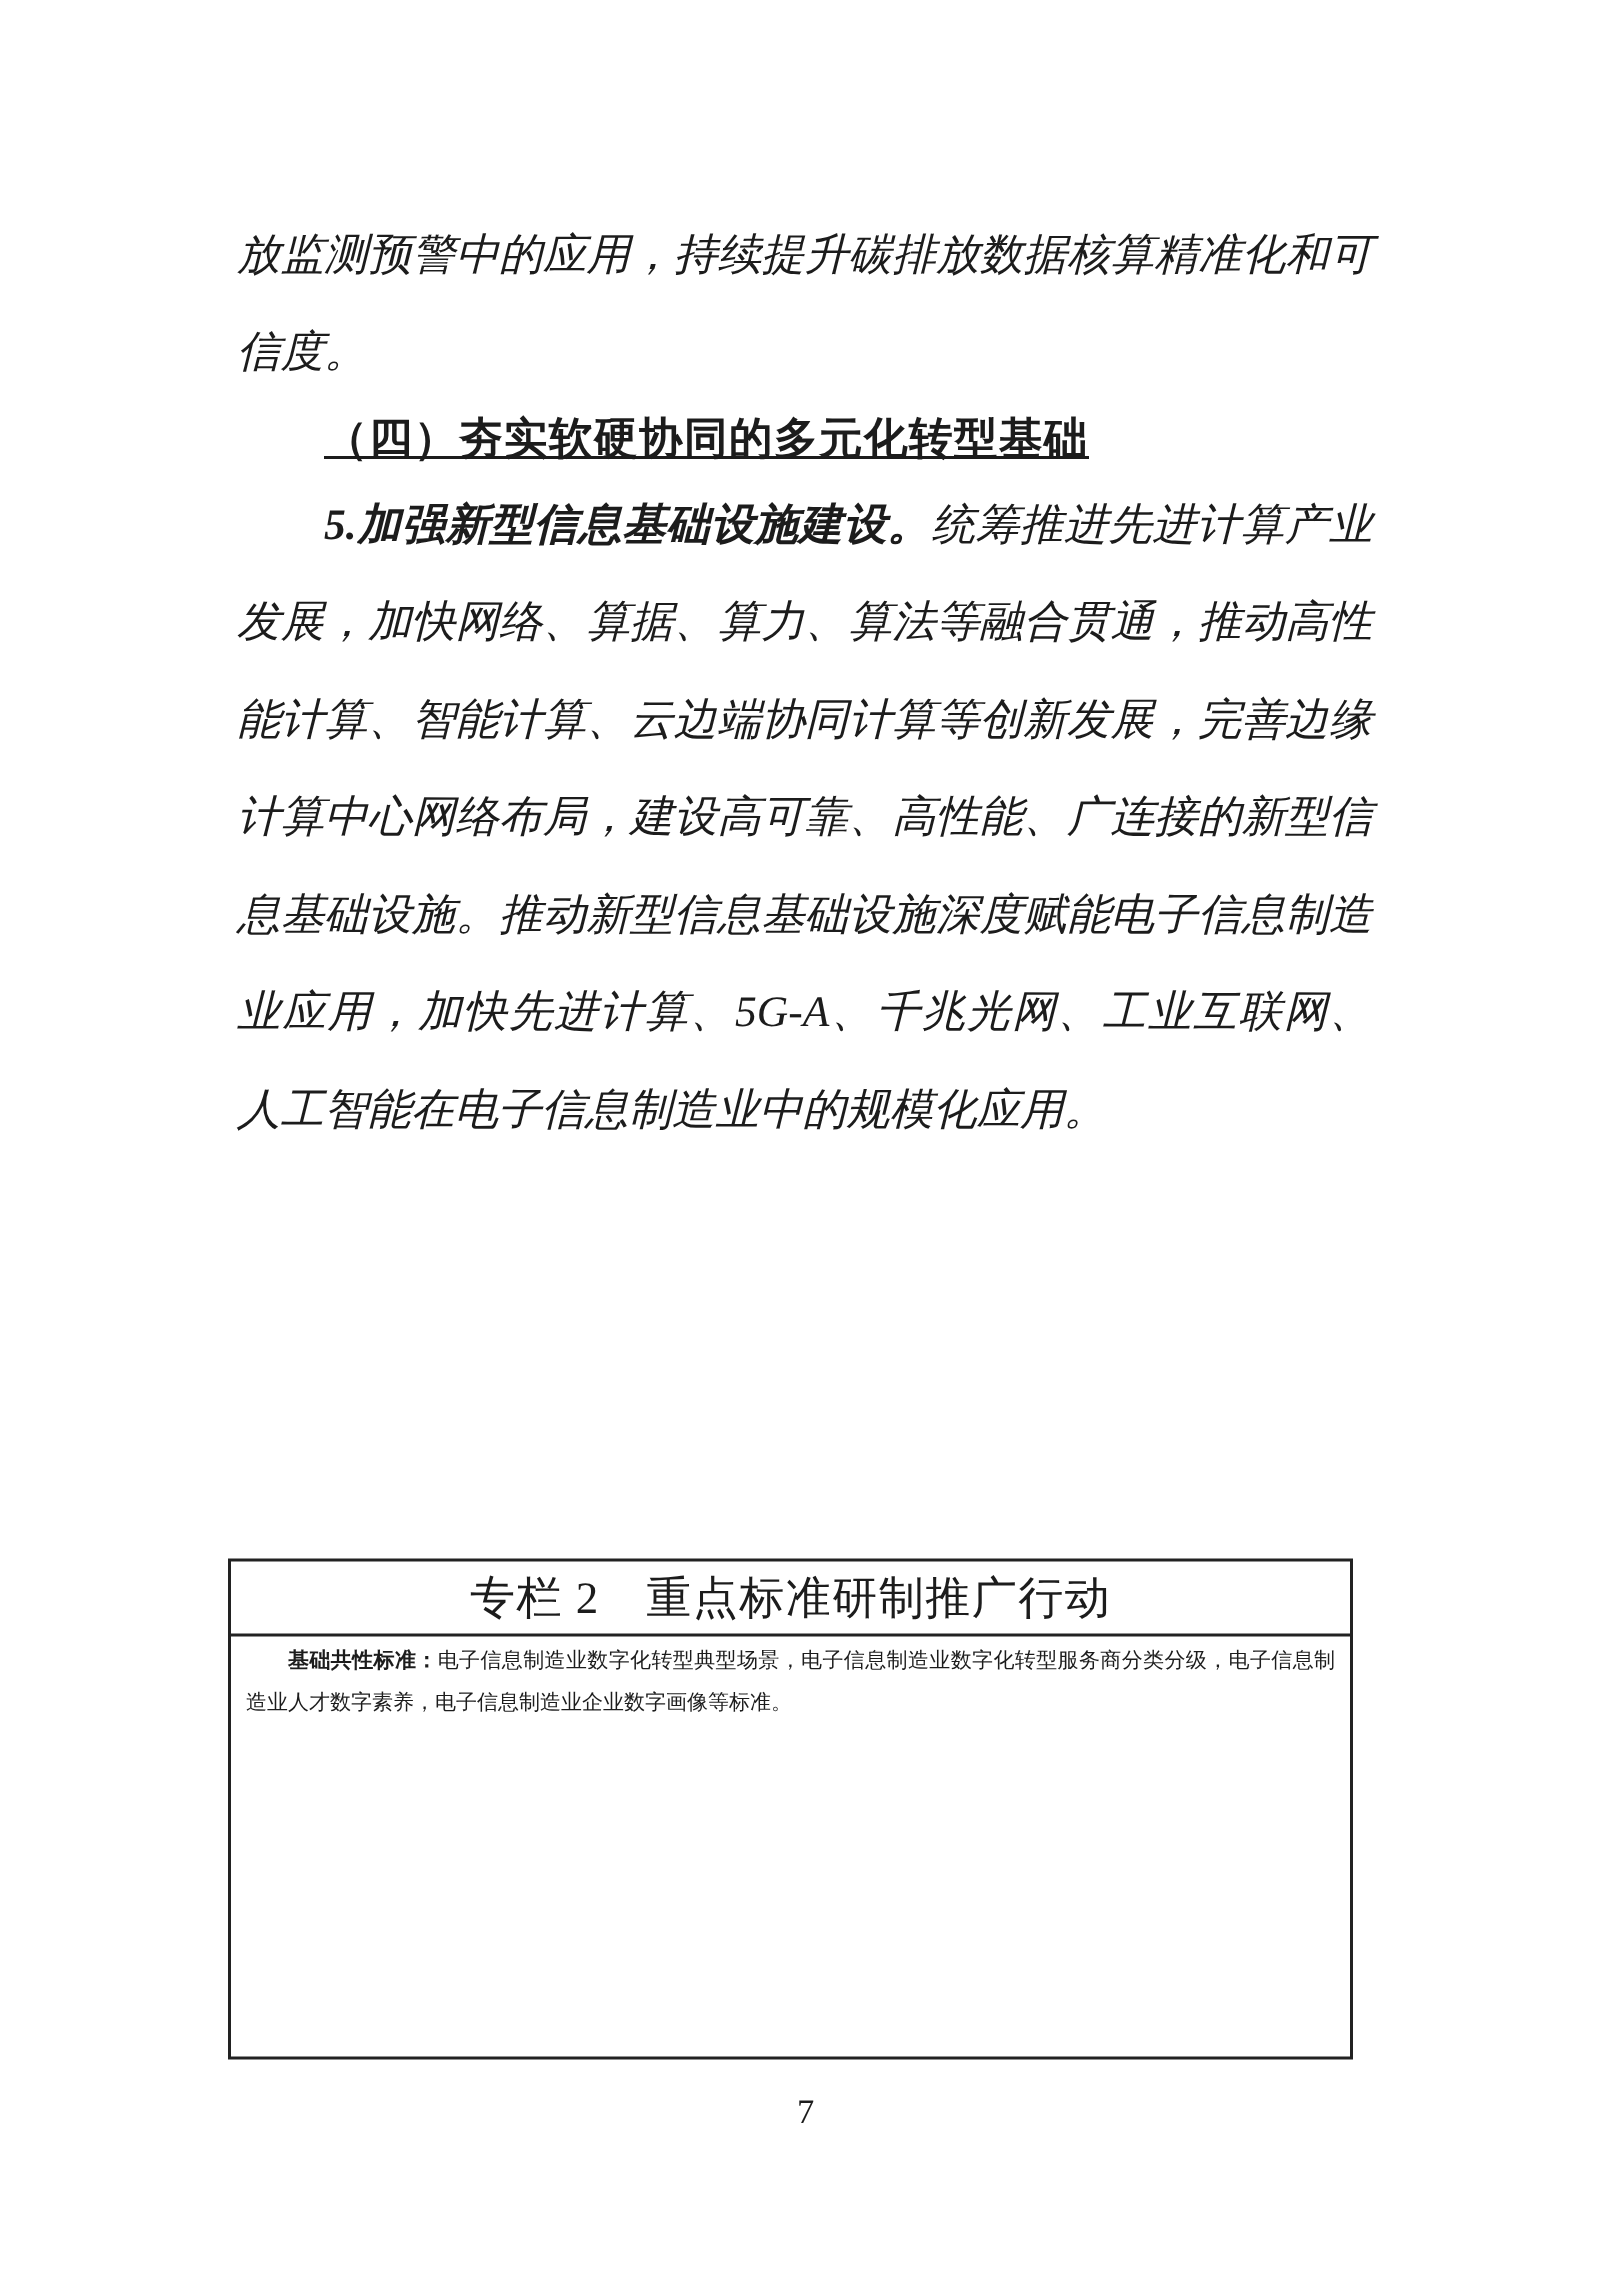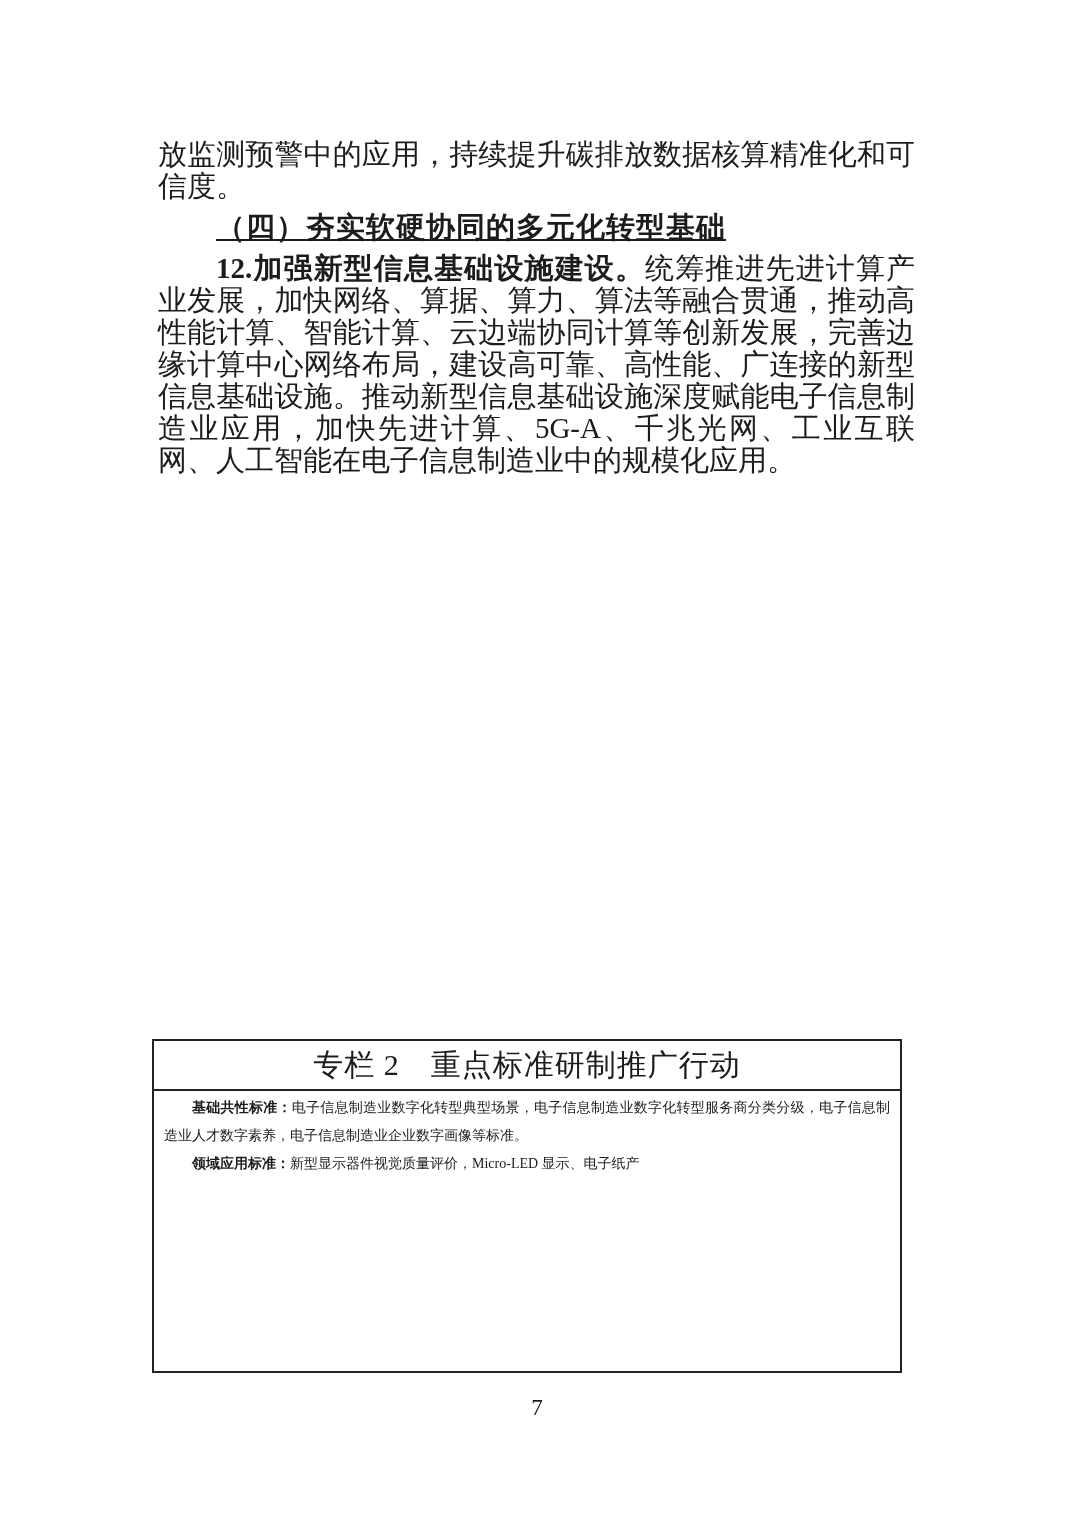--- a/index.html
+++ b/index.html
@@ -18,25 +18,26 @@
   }
   .content {
     position: absolute;
     left: 158px;
     top: 138px;
     width: 757px;
   }
   .para {
     margin: 0;
     font-size: 29px;
-    line-height: 32px;
+    line-height: 65px;
     text-align: justify;
     text-align-last: left;
     text-justify: inter-character;
     word-break: break-all;
+    font-style: italic;
   }
   .indent { text-indent: 2em; }
   .lead   { font-weight: 700; }
   .heading {
     margin: 0;
     font-size: 29px;
     line-height: 50px;
     font-weight: 700;
     text-indent: 2em;
     letter-spacing: 1px;
@@ -89,32 +90,31 @@
 <body>
 
 <div class="page">
 
   <div class="content">
 
     <p class="para">放监测预警中的应用，持续提升碳排放数据核算精准化和可信度。</p>
 
     <p class="heading">（四）夯实软硬协同的多元化转型基础</p>
 
-    <p class="para indent"><span class="lead">12.加强新型信息基础设施建设。</span><span>统筹推进先进计算产业发展，加快网络、算据、算力、算法等融合贯通，推动高性能计算、智能计算、云边端协同计算等创新发展，完善边缘计算中心网络布局，建设高可靠、高性能、广连接的新型信息基础设施。推动新型信息基础设施深度赋能电子信息制造业应用，加快先进计算、5G-A、千兆光网、工业互联网、人工智能在电子信息制造业中的规模化应用。</span></p>
+    <p class="para indent"><span class="lead">5.加强新型信息基础设施建设。</span><span>统筹推进先进计算产业发展，加快网络、算据、算力、算法等融合贯通，推动高性能计算、智能计算、云边端协同计算等创新发展，完善边缘计算中心网络布局，建设高可靠、高性能、广连接的新型信息基础设施。推动新型信息基础设施深度赋能电子信息制造业应用，加快先进计算、5G-A、千兆光网、工业互联网、人工智能在电子信息制造业中的规模化应用。</span></p>
 
 
   </div>
 
   <div class="callout">
     <div class="callout-title">专栏 2　重点标准研制推广行动</div>
     <div class="callout-body">
 
       <p class="box-para"><span class="lead">基础共性标准：</span><span>电子信息制造业数字化转型典型场景，电子信息制造业数字化转型服务商分类分级，电子信息制造业人才数字素养，电子信息制造业企业数字画像等标准。</span></p>
 
 
-      <p class="box-para"><span class="lead">领域应用标准：</span><span>新型显示器件视觉质量评价，Micro-LED 显示、电子纸产</span></p>
 
     </div>
   </div>
 
   <div class="page-num">7</div>
 
 </div>
 
 </body></html>

